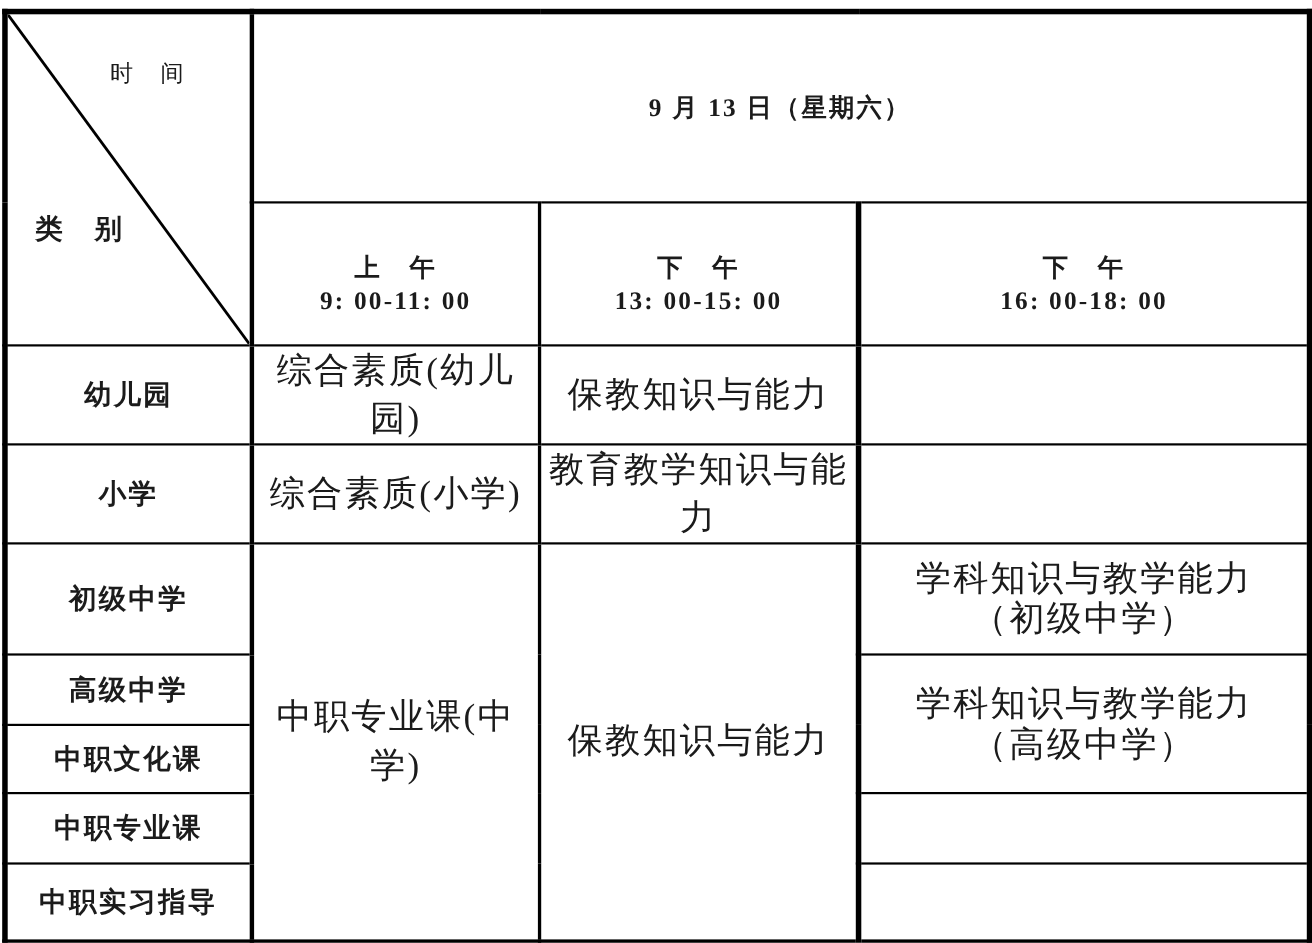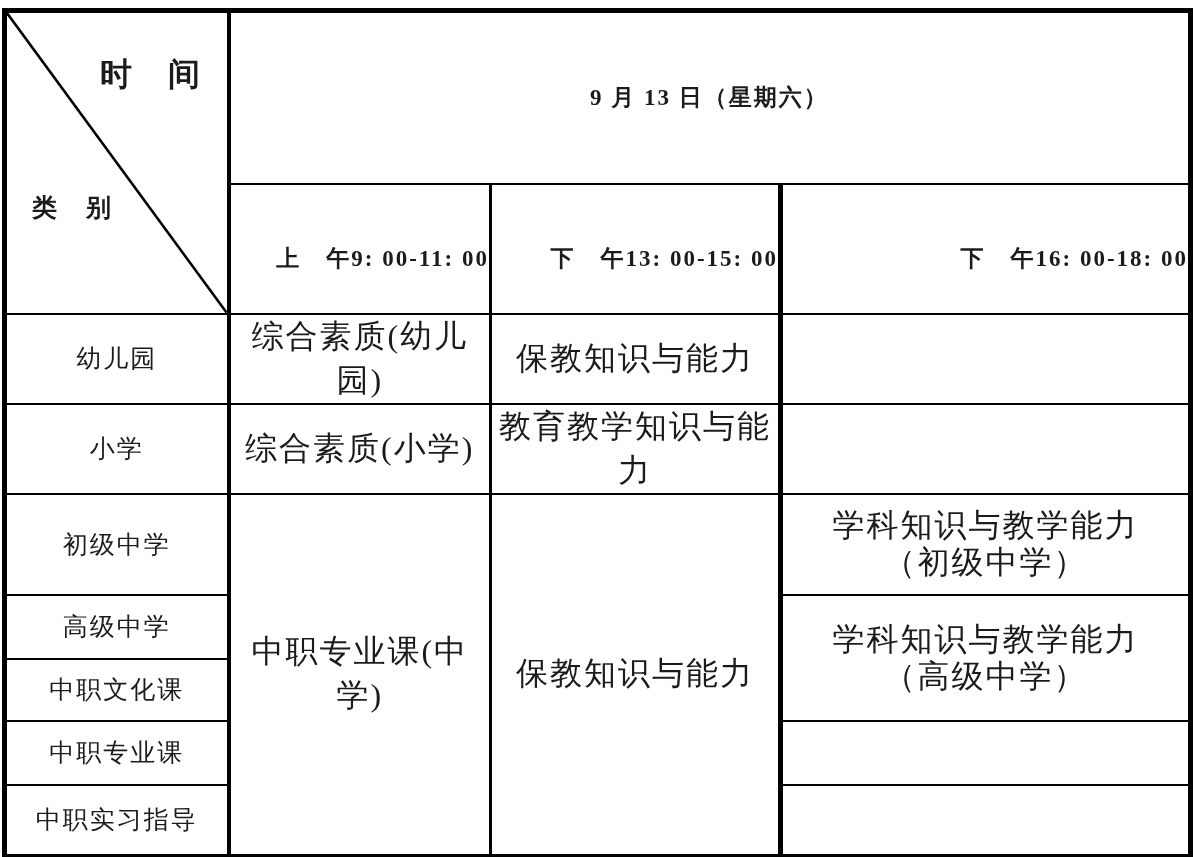--- a/index.html
+++ b/index.html
@@ -56,53 +56,54 @@
     font-weight: bold;
     font-size: 23px;
     letter-spacing: 2px;
   }
   .body-text {
     font-weight: normal;
     font-size: 32px;
     letter-spacing: 2px;
   }
   .cat-text {
-    font-weight: normal;
+    font-weight: bold;
     font-size: 25px;
     letter-spacing: 2px;
   }
   
   td.corner { position: relative; }
   td.corner svg {
     position: absolute;
     left: 0; top: 0;
     width: 100%; height: 100%;
     display: block;
   }
   .corner-time {
     position: absolute;
     top: 40px;
     left: 93px;
-    font-weight: bold;
-    font-size: 32px;
+    font-weight: normal;
+    font-size: 21px;
     letter-spacing: 2px;
     white-space: nowrap;
   }
   .corner-cat {
     position: absolute;
     top: 178px;
     left: 25px;
     font-weight: bold;
     font-size: 25px;
     letter-spacing: 2px;
     white-space: nowrap;
   }
   
   td.session-cell > .session-inner {
     display: flex;
+    flex-direction: column;
     justify-content: flex-end;
     align-items: center;
     height: 100%;
     box-sizing: border-box;
     padding: 30px 0 10px 0;
   }
   .session-inner .period { line-height: 30px; }
   .session-inner .time   { line-height: 30px; }
   .two-line div { line-height: 37px; }
 </style>

